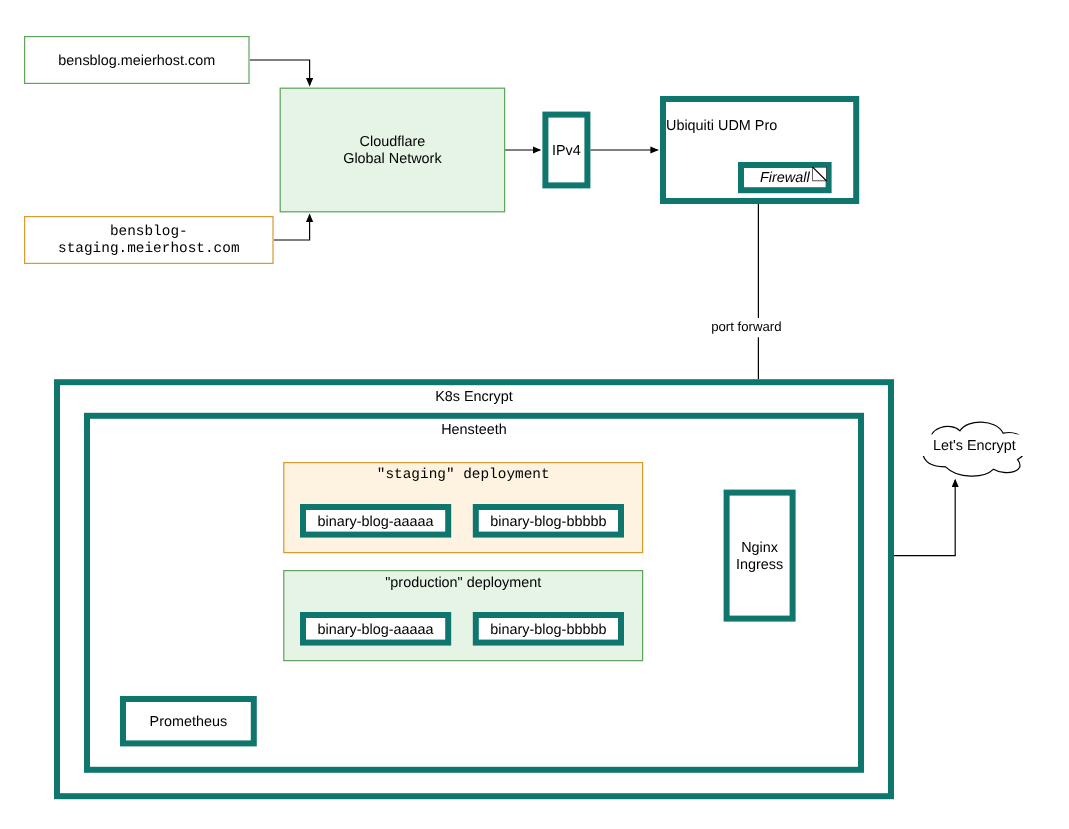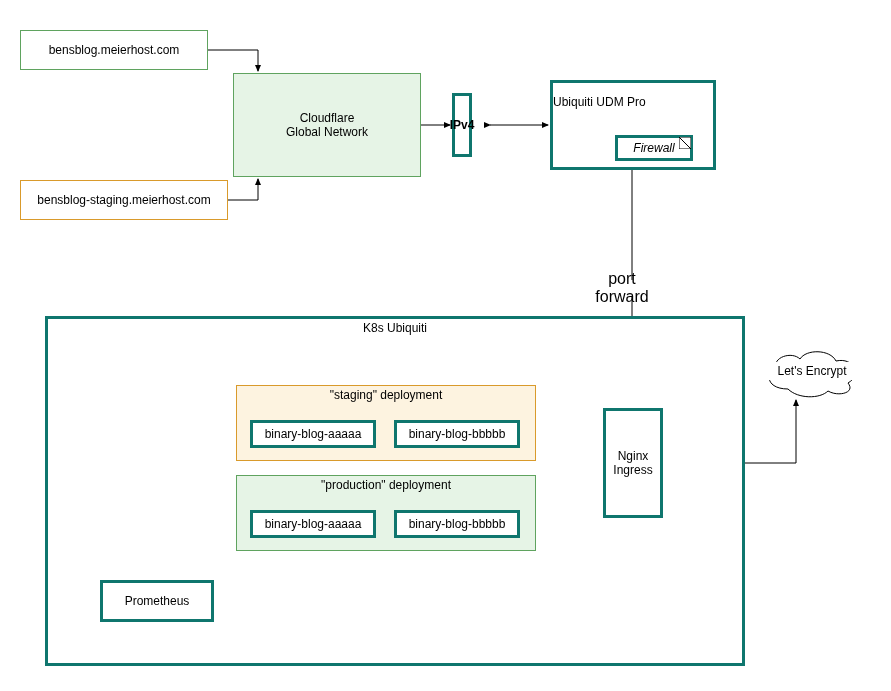--- a/index.html
+++ b/index.html
@@ -14,40 +14,40 @@
   }
   .stage {
     position: relative;
     width: 891px;
     height: 691px;
     padding-left: 24px;
   }
   .box {
     position: absolute;
     background: #ffffff;
-    border: 3px solid #0f766e;
+    border: 5px solid #0f766e;
     display: flex;
     align-items: center;
     justify-content: center;
     text-align: center;
     box-sizing: border-box;
   }
   .label-only {
     position: absolute;
     display: flex;
     align-items: center;
     justify-content: center;
     text-align: center;
     box-sizing: border-box;
     background: #ffffff;
   }
   .green-fill  { background: #e6f4e6; }
   .green-b     { border: 1.5px solid #5fa35f; }
   .orange-fill { background: #fdf3e0; }
-  .orange-b    { border: 1.5px solid #d99a2b; }
+  .orange-b    { border: 1.5px solid #d99a2b; font-family: Liberation Mono, monospace; }
   svg.wire {
     position: absolute;
     left: 0; top: 0;
     width: 891px; height: 691px;
     pointer-events: none;
   }
   .titled {
     align-items: flex-start;
     padding-top: 2px;
   }
@@ -92,57 +92,60 @@
   </div>
   <div class="box orange-b" style="left:20px; top:180px; width:208px; height:40px;">
     <span>bensblog-staging.meierhost.com</span>
   </div>
 
   <div class="box green-b green-fill" style="left:233px; top:73px; width:188px; height:104px; white-space:pre-line;">
     <span>Cloudflare
 Global Network</span>
   </div>
 
-  <div class="box" style="left:452px; top:93px; width:20px; height:64px;font-weight:bold;">
+  <div class="box" style="left:452px; top:93px; width:40px; height:64px;">
     <span>IPv4</span>
   </div>
 
   <div class="box titled" style="left:550px; top:80px; width:166px; height:90px; flex-direction:column; justify-content:flex-start; gap:18px;">
     <span style="margin-top:10px;">Ubiquiti UDM Pro</span>
   </div>
 
   <div class="box" style="left:615px; top:135px; width:78px; height:26px;font-style:italic;">
     <span>Firewall</span>
     <svg style="position:absolute; right:-1px; top:-1px;" width="12" height="12">
       <polygon points="0,0 12,0 12,12" fill="#fff" stroke="#000" stroke-width="1"></polygon>
       <polyline points="0,0 0,12 12,12" fill="none" stroke="#000" stroke-width="1"></polyline>
     </svg>
   </div>
 
-  <div class="label-only" style="left:582px; top:280px; width:80px; height:16px; font-size:16px;">
+  <div class="label-only" style="left:582px; top:265px; width:80px; height:16px; font-size:11px;">
     <span>port forward</span>
   </div>
 
   <svg style="position:absolute; left:758px; top:345px;" width="108" height="54">
     <path d="M30 44
              C10 44 6 30 18 24
              C14 12 34 6 42 14
              C48 4 72 4 78 16
              C96 12 104 30 90 38
              C98 48 80 52 70 46
              C62 54 40 54 30 44 Z" fill="#ffffff" stroke="#000" stroke-width="1"></path>
   </svg>
   <div class="label-only" style="left:766px; top:362px; width:92px; height:18px;">
     <span style="background:transparent;">Let's Encrypt</span>
   </div>
 
   <div class="box titled" style="left:45px; top:316px; width:700px; height:350px;">
-    <span>K8s Ubiquiti</span>
+    <span>K8s Encrypt</span>
   </div>
 
+  <div class="box titled" style="left:70px; top:344px; width:650px; height:300px;">
+    <span>Hensteeth</span>
+  </div>
 
   <div class="box titled orange-b orange-fill" style="left:236px; top:385px; width:300px; height:76px;">
     <span>"staging" deployment</span>
   </div>
   <div class="box" style="left:250px; top:420px; width:126px; height:28px;">
     <span>binary-blog-aaaaa</span>
   </div>
   <div class="box" style="left:394px; top:420px; width:126px; height:28px;">
     <span>binary-blog-bbbbb</span>
   </div>

